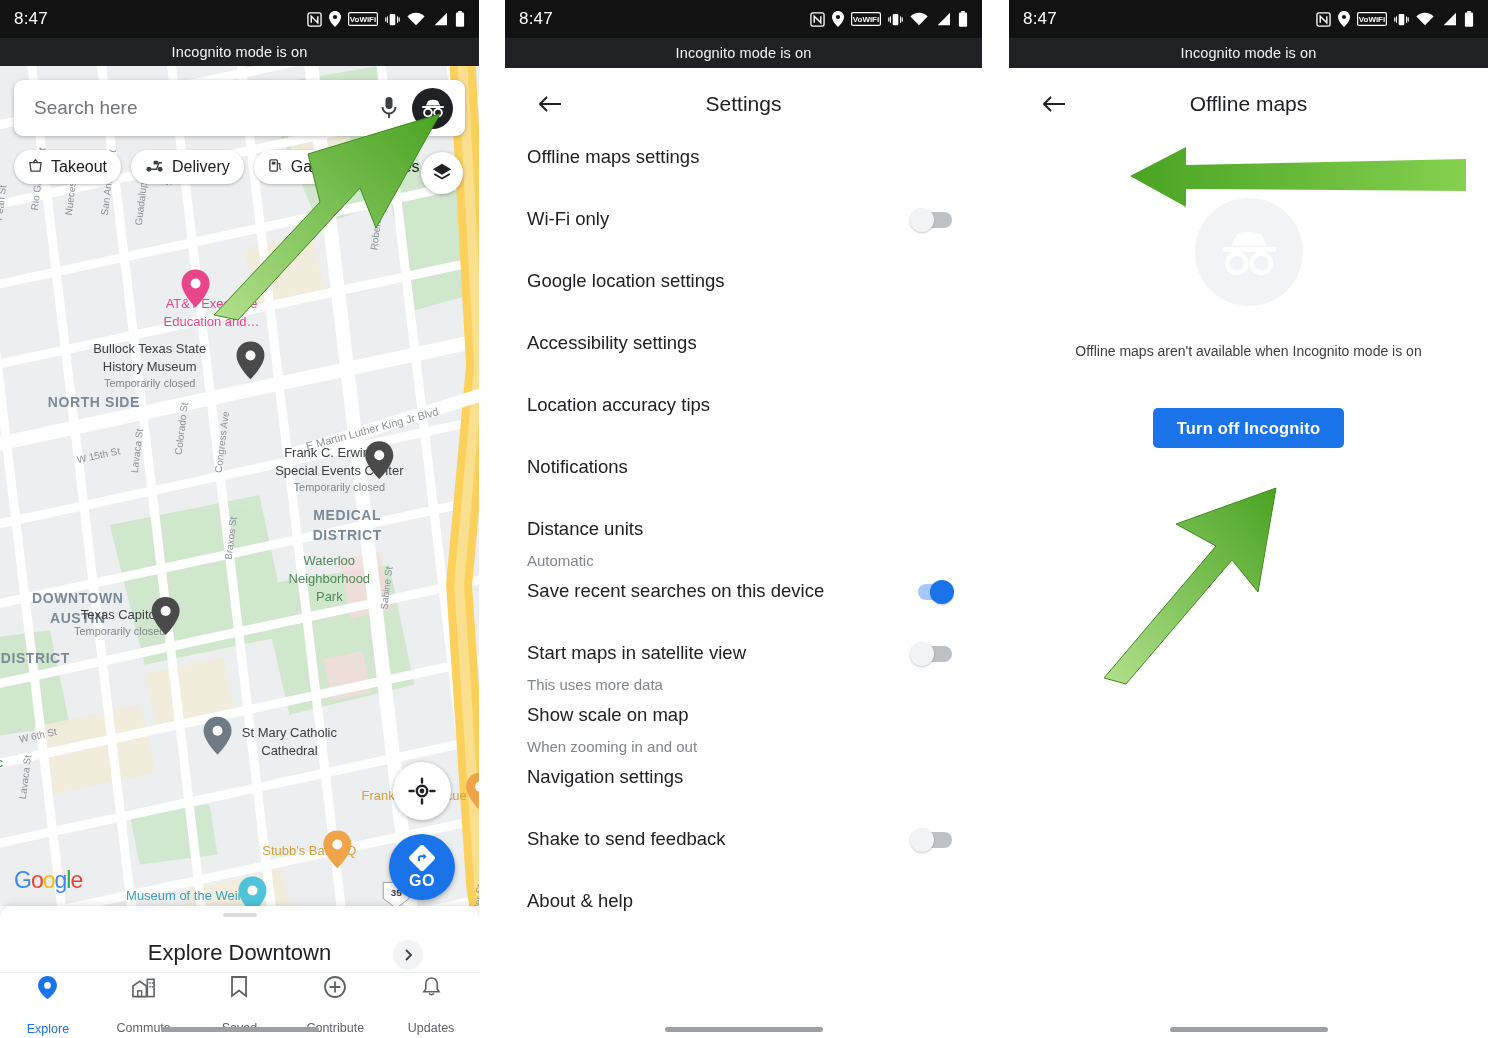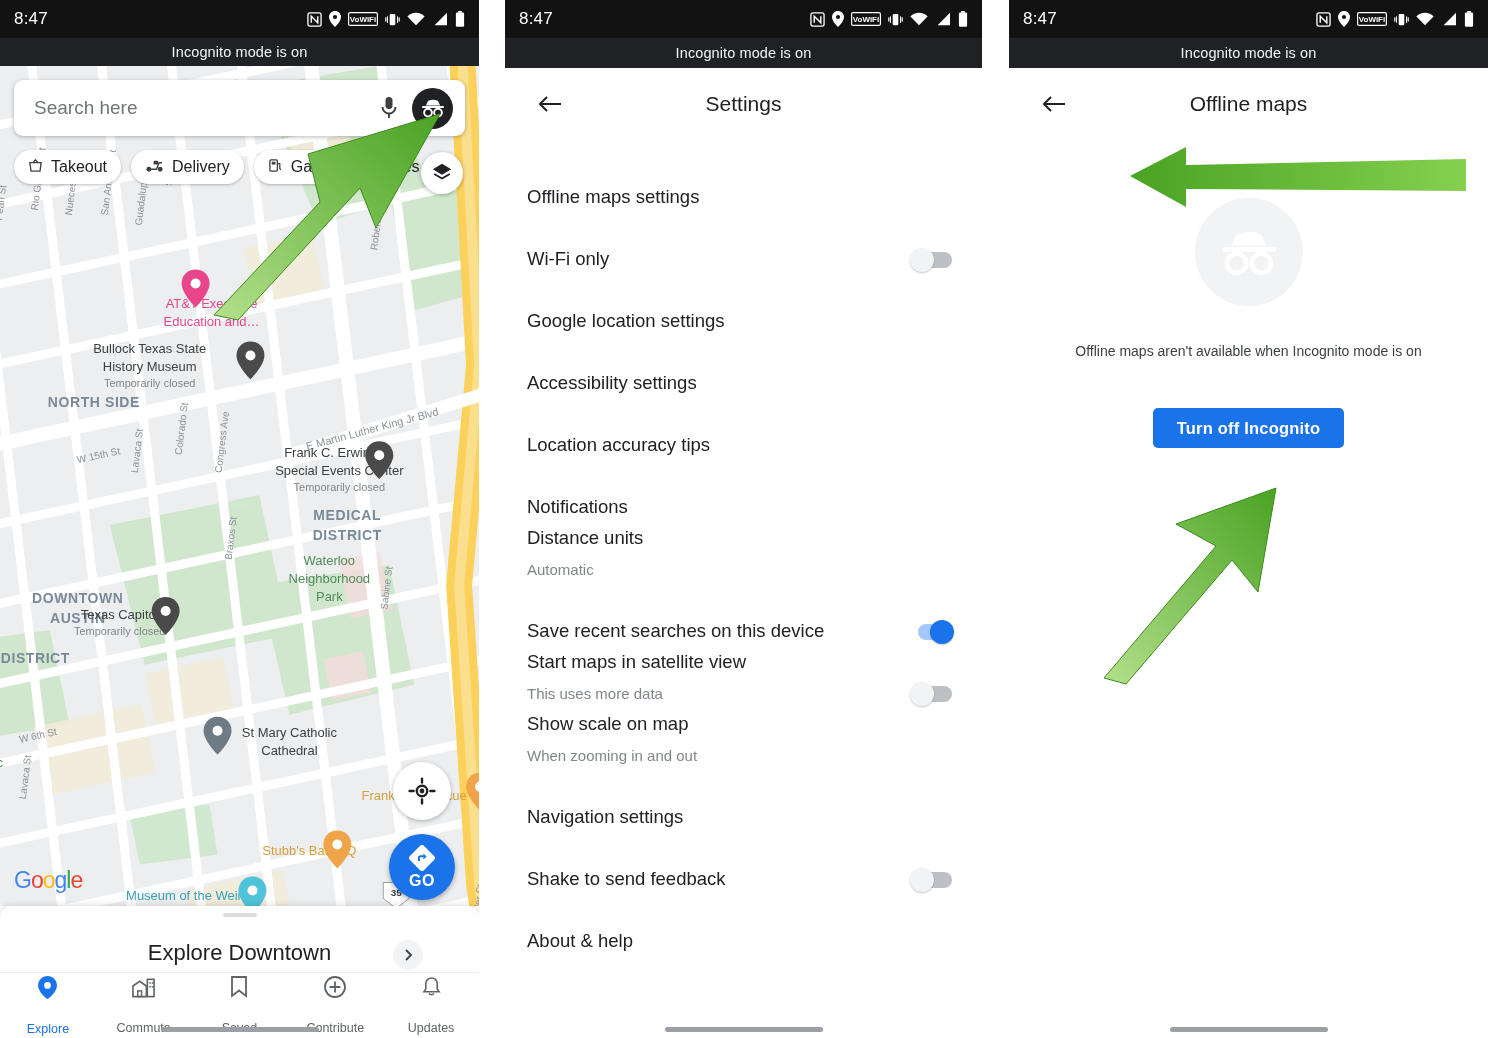--- a/index.html
+++ b/index.html
@@ -107,21 +107,21 @@
              width: 158px; height: 5px; border-radius: 3px; background: #9aa0a6; z-index: 60; }
 
   
   .appbar { position: relative; height: 72px; display: flex; align-items: center; }
   .appbar .back { position: absolute; left: 26px; top: 50%; transform: translateY(-50%);
                   width: 38px; height: 38px; display:flex; align-items:center; justify-content:center; }
   .appbar .title { width: 100%; text-align: center; font-size: 21px; color: #202124; }
 
   .settings-list { position: relative; padding-top: 6px; }
   .srow {
-    position: relative; display: flex; align-items: flex-end;
+    position: relative; display: flex; align-items: flex-start;
     padding: 0 28px 0 22px; min-height: 62px;
   }
   .srow .txt { flex: 1; }
   .srow .lab { font-size: 18.5px; color: #202124; line-height: 22px; }
   .srow .sub { font-size: 15px; color: #80868b; line-height: 20px; margin-top: 11px; }
 
   .toggle { position: relative; width: 44px; height: 20px; flex: none; margin-top: 2px; }
   .toggle .track { position: absolute; left: 8px; top: 2px; width: 34px; height: 16px; border-radius: 8px; background: #bdc1c6; }
   .toggle .knob  { position: absolute; left: 0px; top: -2px; width: 24px; height: 24px; border-radius: 50%;
                    background: #f1f3f4; box-shadow: 0 1px 2px rgba(0,0,0,.22); }

